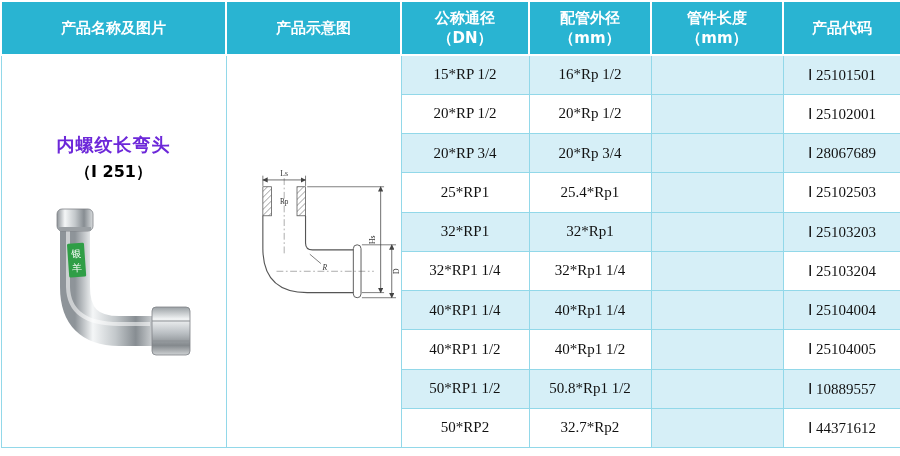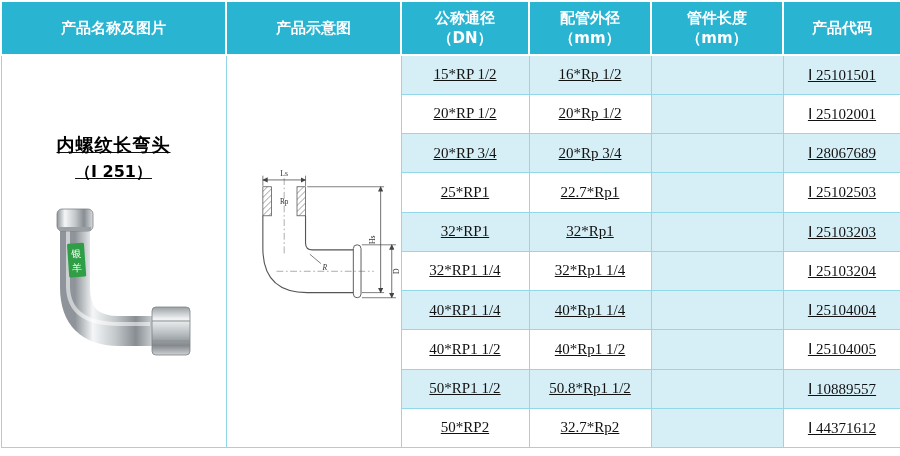--- a/index.html
+++ b/index.html
@@ -30,33 +30,32 @@
   }
   td {
     border: 1px solid #92d8e9;
     text-align: center;
     vertical-align: middle;
     font-family: "Liberation Serif", serif;
     font-size: 15px;
     color: #111111;
     padding: 0;
     background: #ffffff;
-    text-decoration: underline;
   }
   tbody tr { height: 39px; }
   tr.alt td.data { background: #d6eff7; }
   td.len-col { background: #d6eff7; }
   td.media-cell { background: #ffffff; }
   .cell-stack {
     display: flex; flex-direction: column;
     align-items: center; justify-content: center;
   }
   .pname {
     font-family: "DejaVu Sans", sans-serif;
-    font-size: 18px; font-weight: bold; color: #000000;
+    font-size: 18px; font-weight: bold; color: #6d28d9;
     letter-spacing: 1px;
   }
   .pseries {
     font-family: "DejaVu Sans", sans-serif;
     font-size: 16px; font-weight: bold; color: #000;
     margin-top: 5px;
   }
   .photo-wrap { margin-top: 16px; }
   .code-cell, .data { white-space: nowrap; }
 </style>
@@ -188,21 +187,21 @@
         <td class="data code-cell">Ⅰ 25102001</td>
       </tr>
       <tr class="alt">
         <td class="data">20*RP 3/4</td>
         <td class="data">20*Rp 3/4</td>
         <td class="data len-col"></td>
         <td class="data code-cell">Ⅰ 28067689</td>
       </tr>
       <tr>
         <td class="data">25*RP1</td>
-        <td class="data">22.7*Rp1</td>
+        <td class="data">25.4*Rp1</td>
         <td class="data len-col"></td>
         <td class="data code-cell">Ⅰ 25102503</td>
       </tr>
       <tr class="alt">
         <td class="data">32*RP1</td>
         <td class="data">32*Rp1</td>
         <td class="data len-col"></td>
         <td class="data code-cell">Ⅰ 25103203</td>
       </tr>
       <tr>

